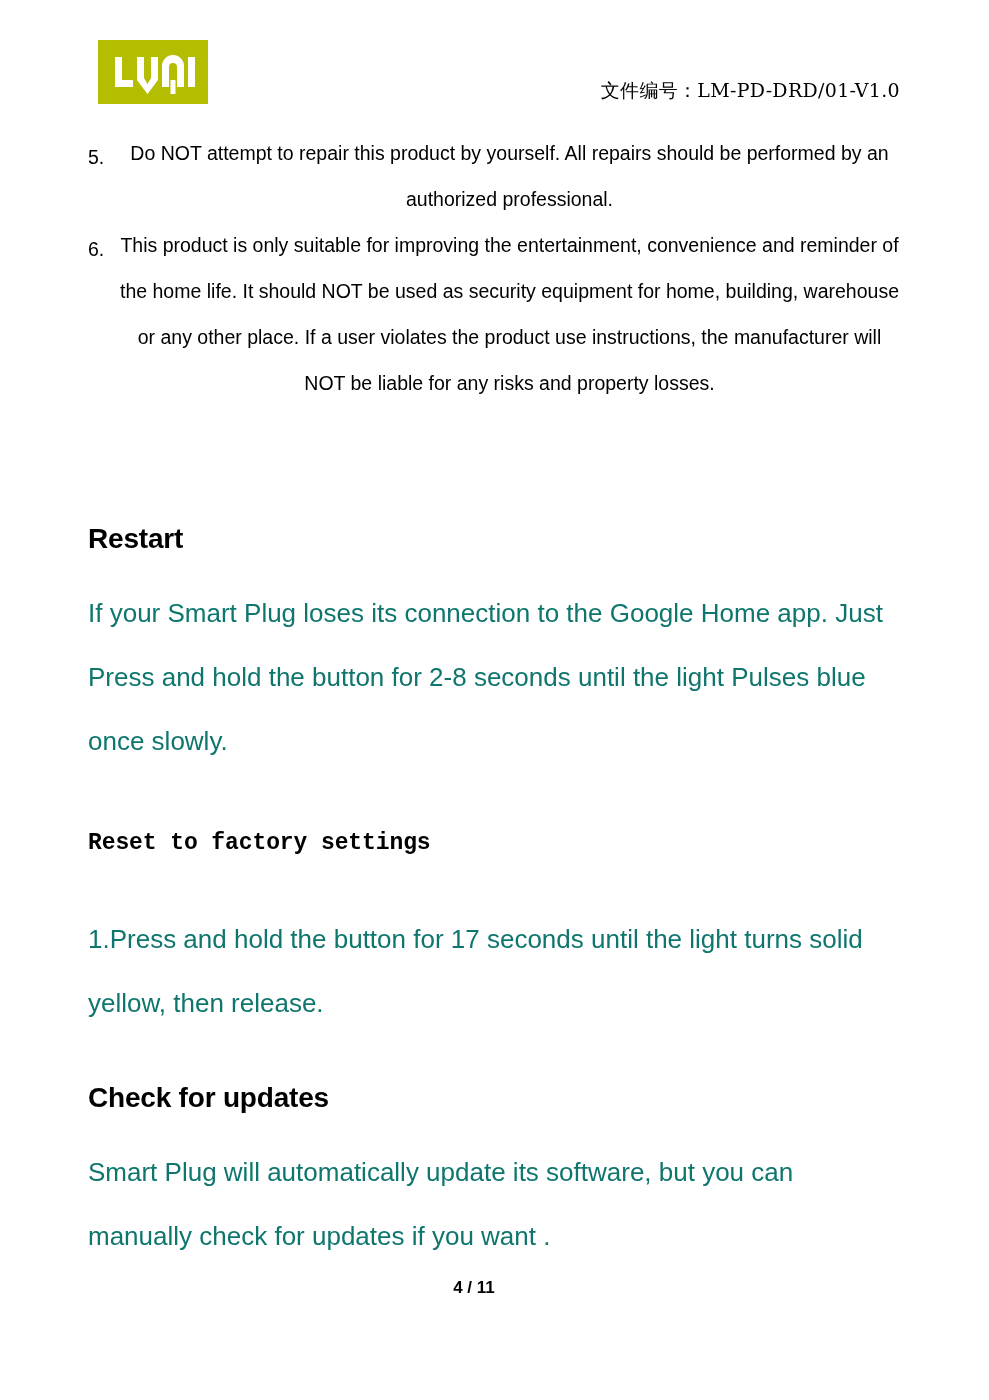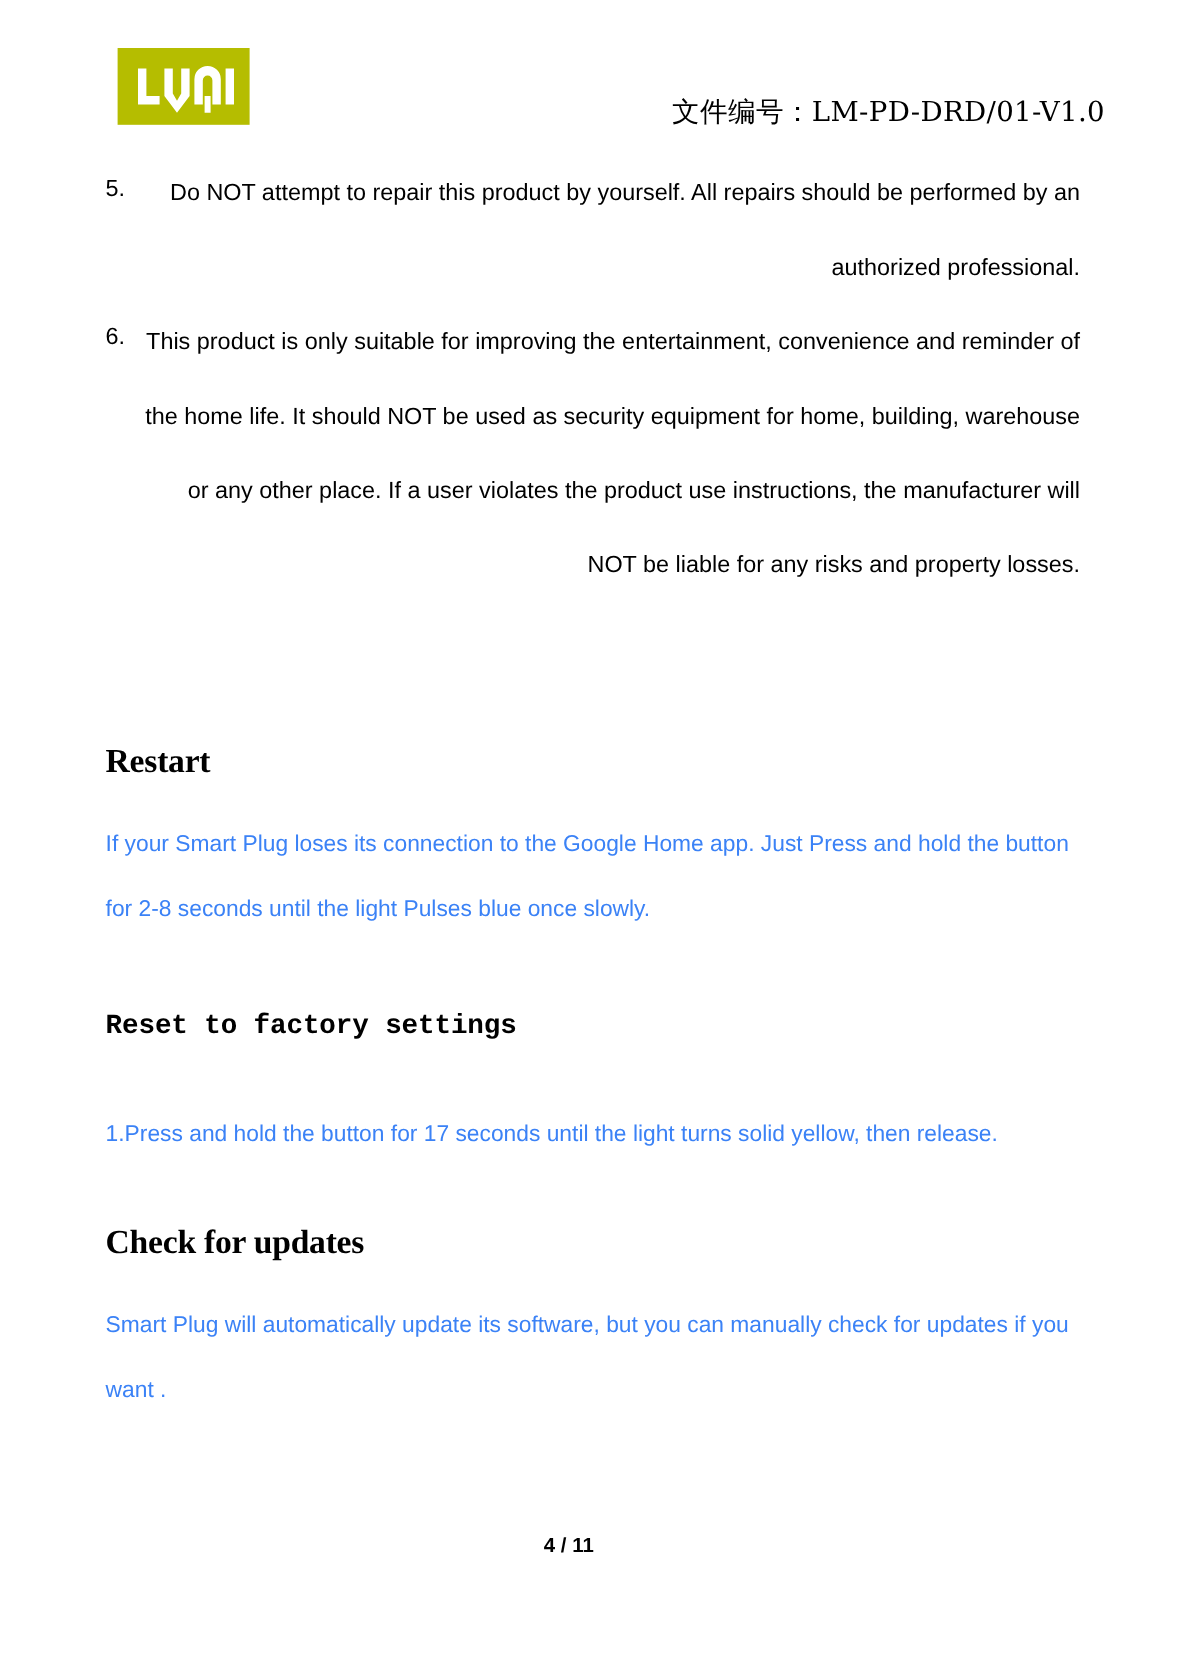--- a/index.html
+++ b/index.html
@@ -50,21 +50,21 @@
     display: block;
   }
 
   .doc-number {
     position: absolute;
     left: 560px;
     top: 78px;
     width: 340px;
     text-align: right;
     font-family: "DejaVu Serif", serif;
-    font-size: 23px;
+    font-size: 19px;
     letter-spacing: 0.3px;
     color: #000000;
     white-space: nowrap;
   }
 
   
   .content {
     position: absolute;
     left: 88px;
     top: 130px;
@@ -79,41 +79,40 @@
   .list-marker {
     width: 31px;
     flex: 0 0 31px;
     font-size: 19.5px;
     line-height: 54px;
     color: #000000;
   }
   .list-text {
     flex: 1 1 auto;
     font-size: 19.5px;
-    line-height: 62px;
-    color: #000000;
-    text-align: right;
+    line-height: 46px;
+    color: #000000;
+    text-align: center;
     hyphens: none;
   }
 
   .para {
-    font-size: 19px;
-    line-height: 54px;
-    color: #3b82f6;
+    font-size: 26px;
+    line-height: 64px;
+    color: #0f766e;
     margin: 0;
   }
 
   h1.section {
     font-size: 28px;
     font-weight: bold;
     line-height: 1.1;
     margin: 0;
     color: #000000;
     letter-spacing: -0.2px;
-    font-family: Liberation Serif, serif;
   }
 
   h2.section {
     font-size: 23px;
     font-weight: bold;
     line-height: 1.1;
     margin: 0;
     color: #000000;
     letter-spacing: -0.1px;
     font-family: Liberation Mono, monospace;

